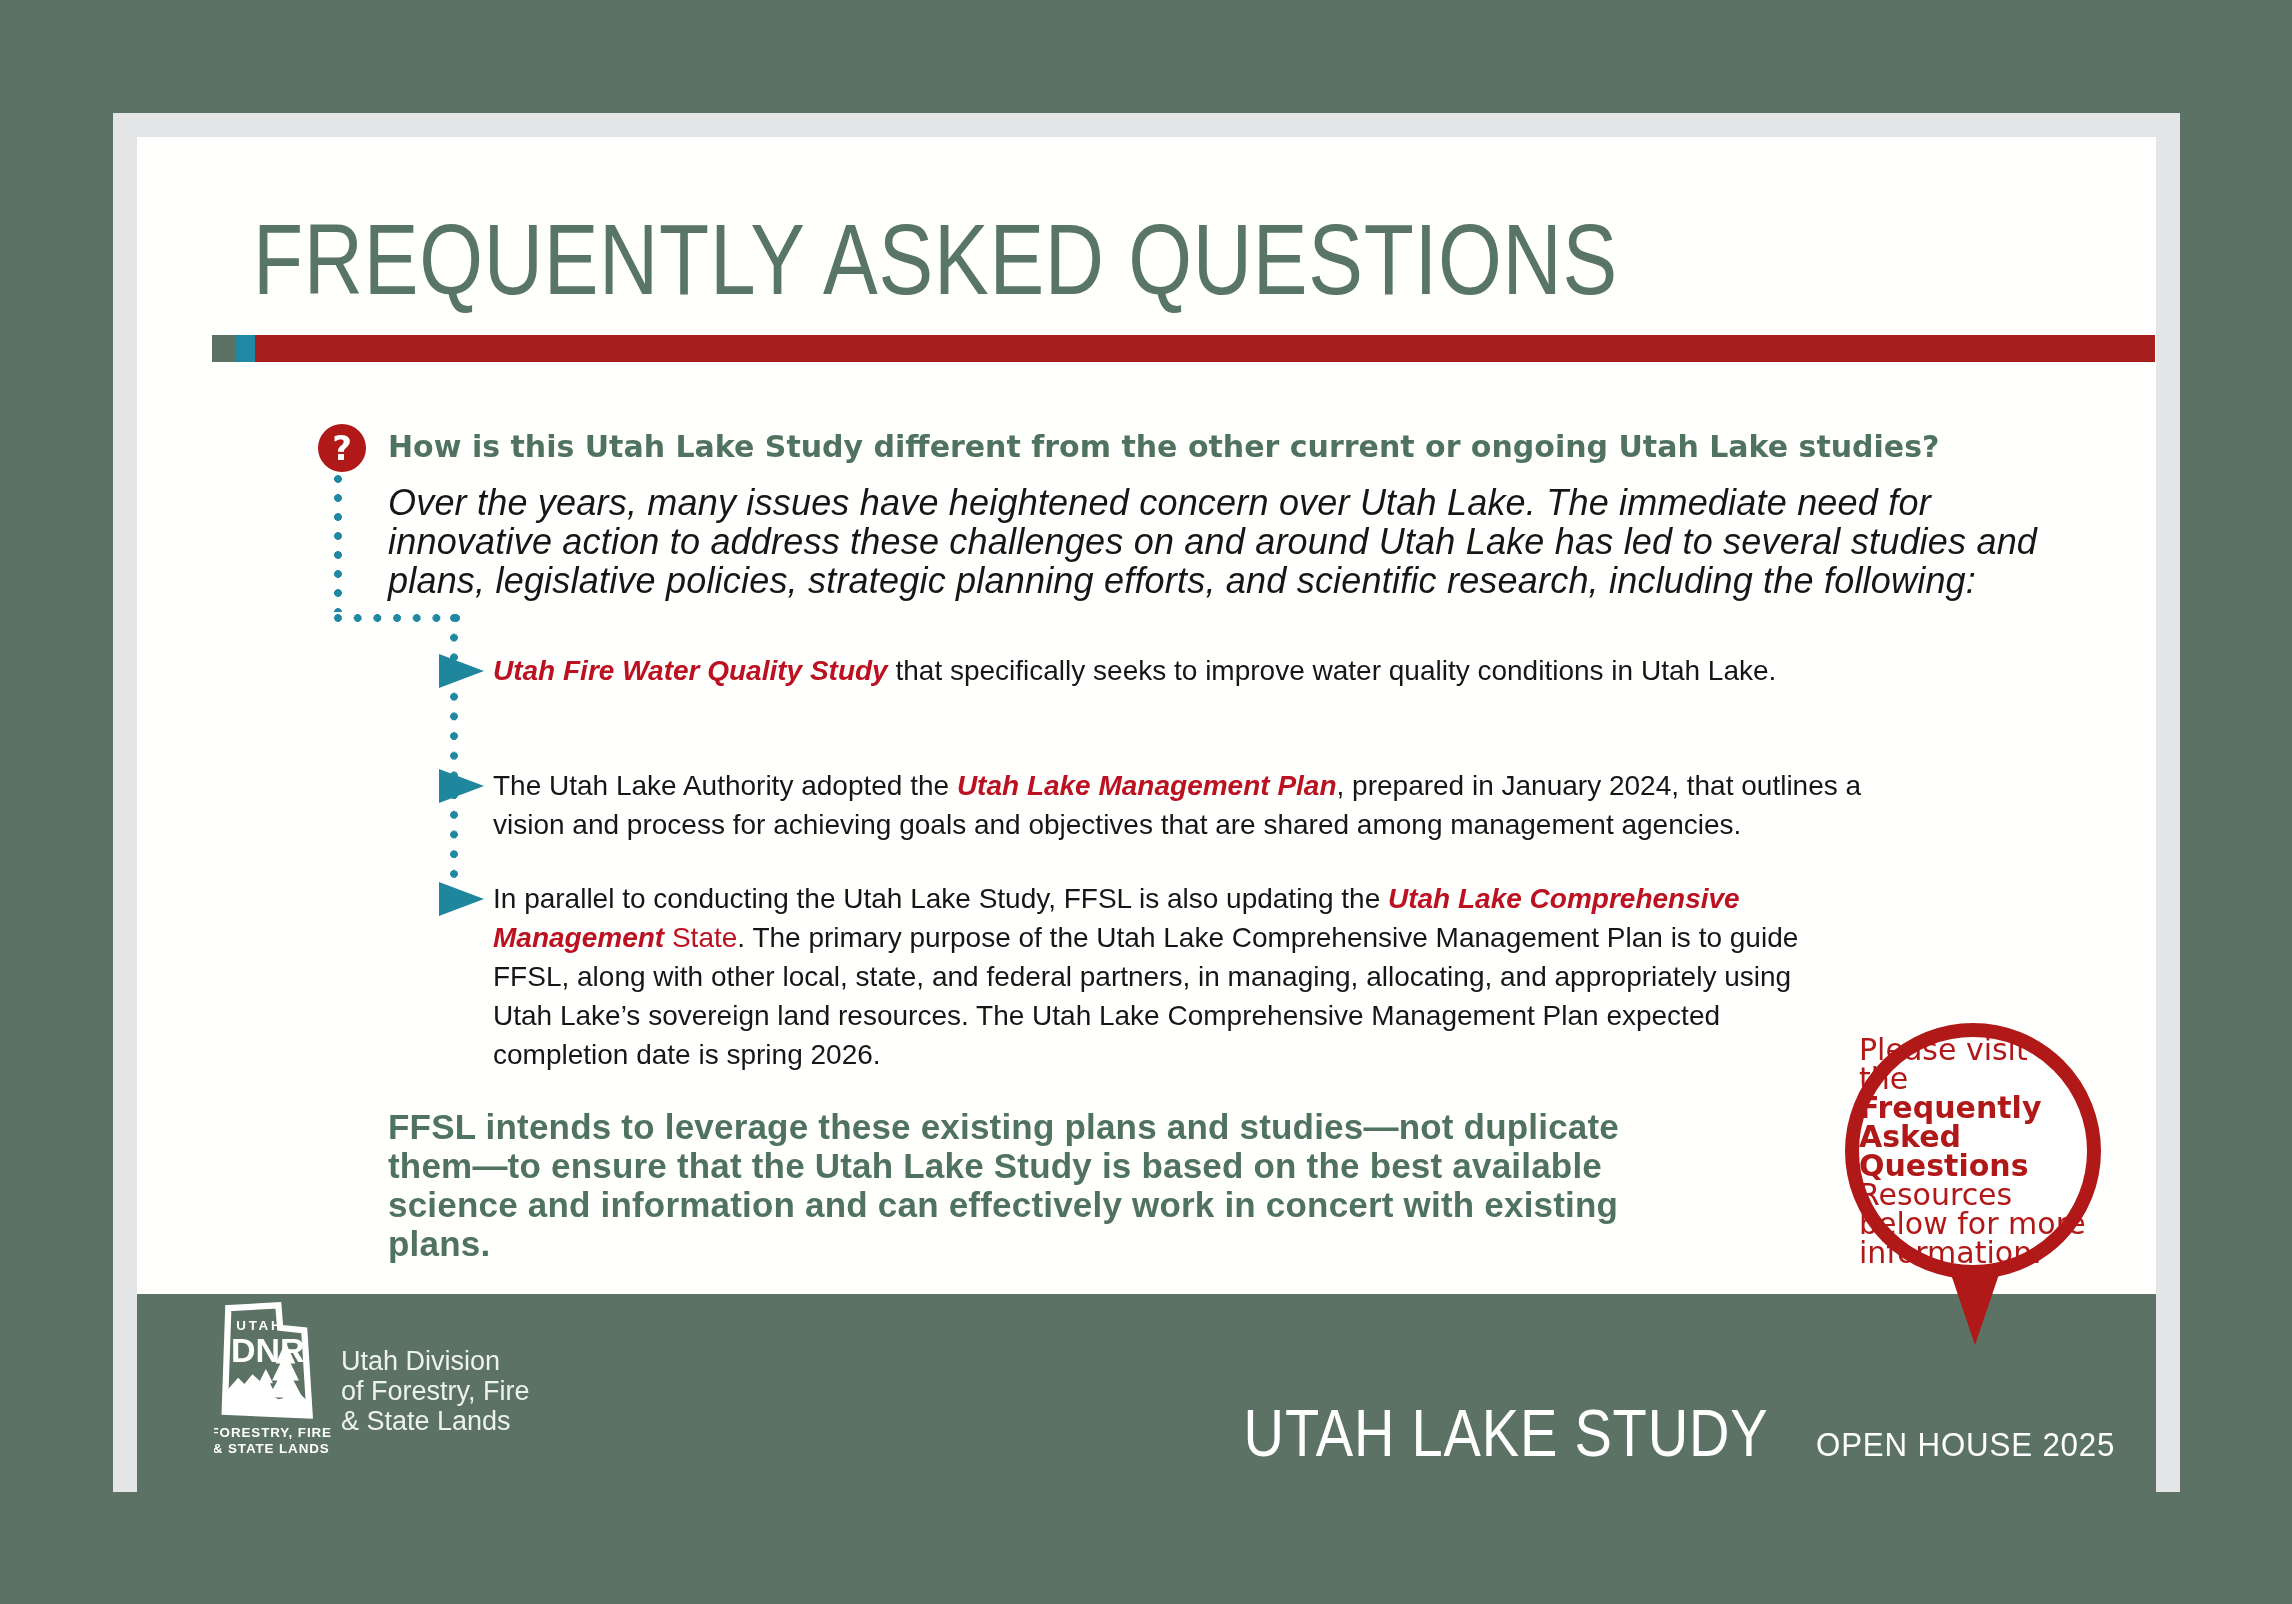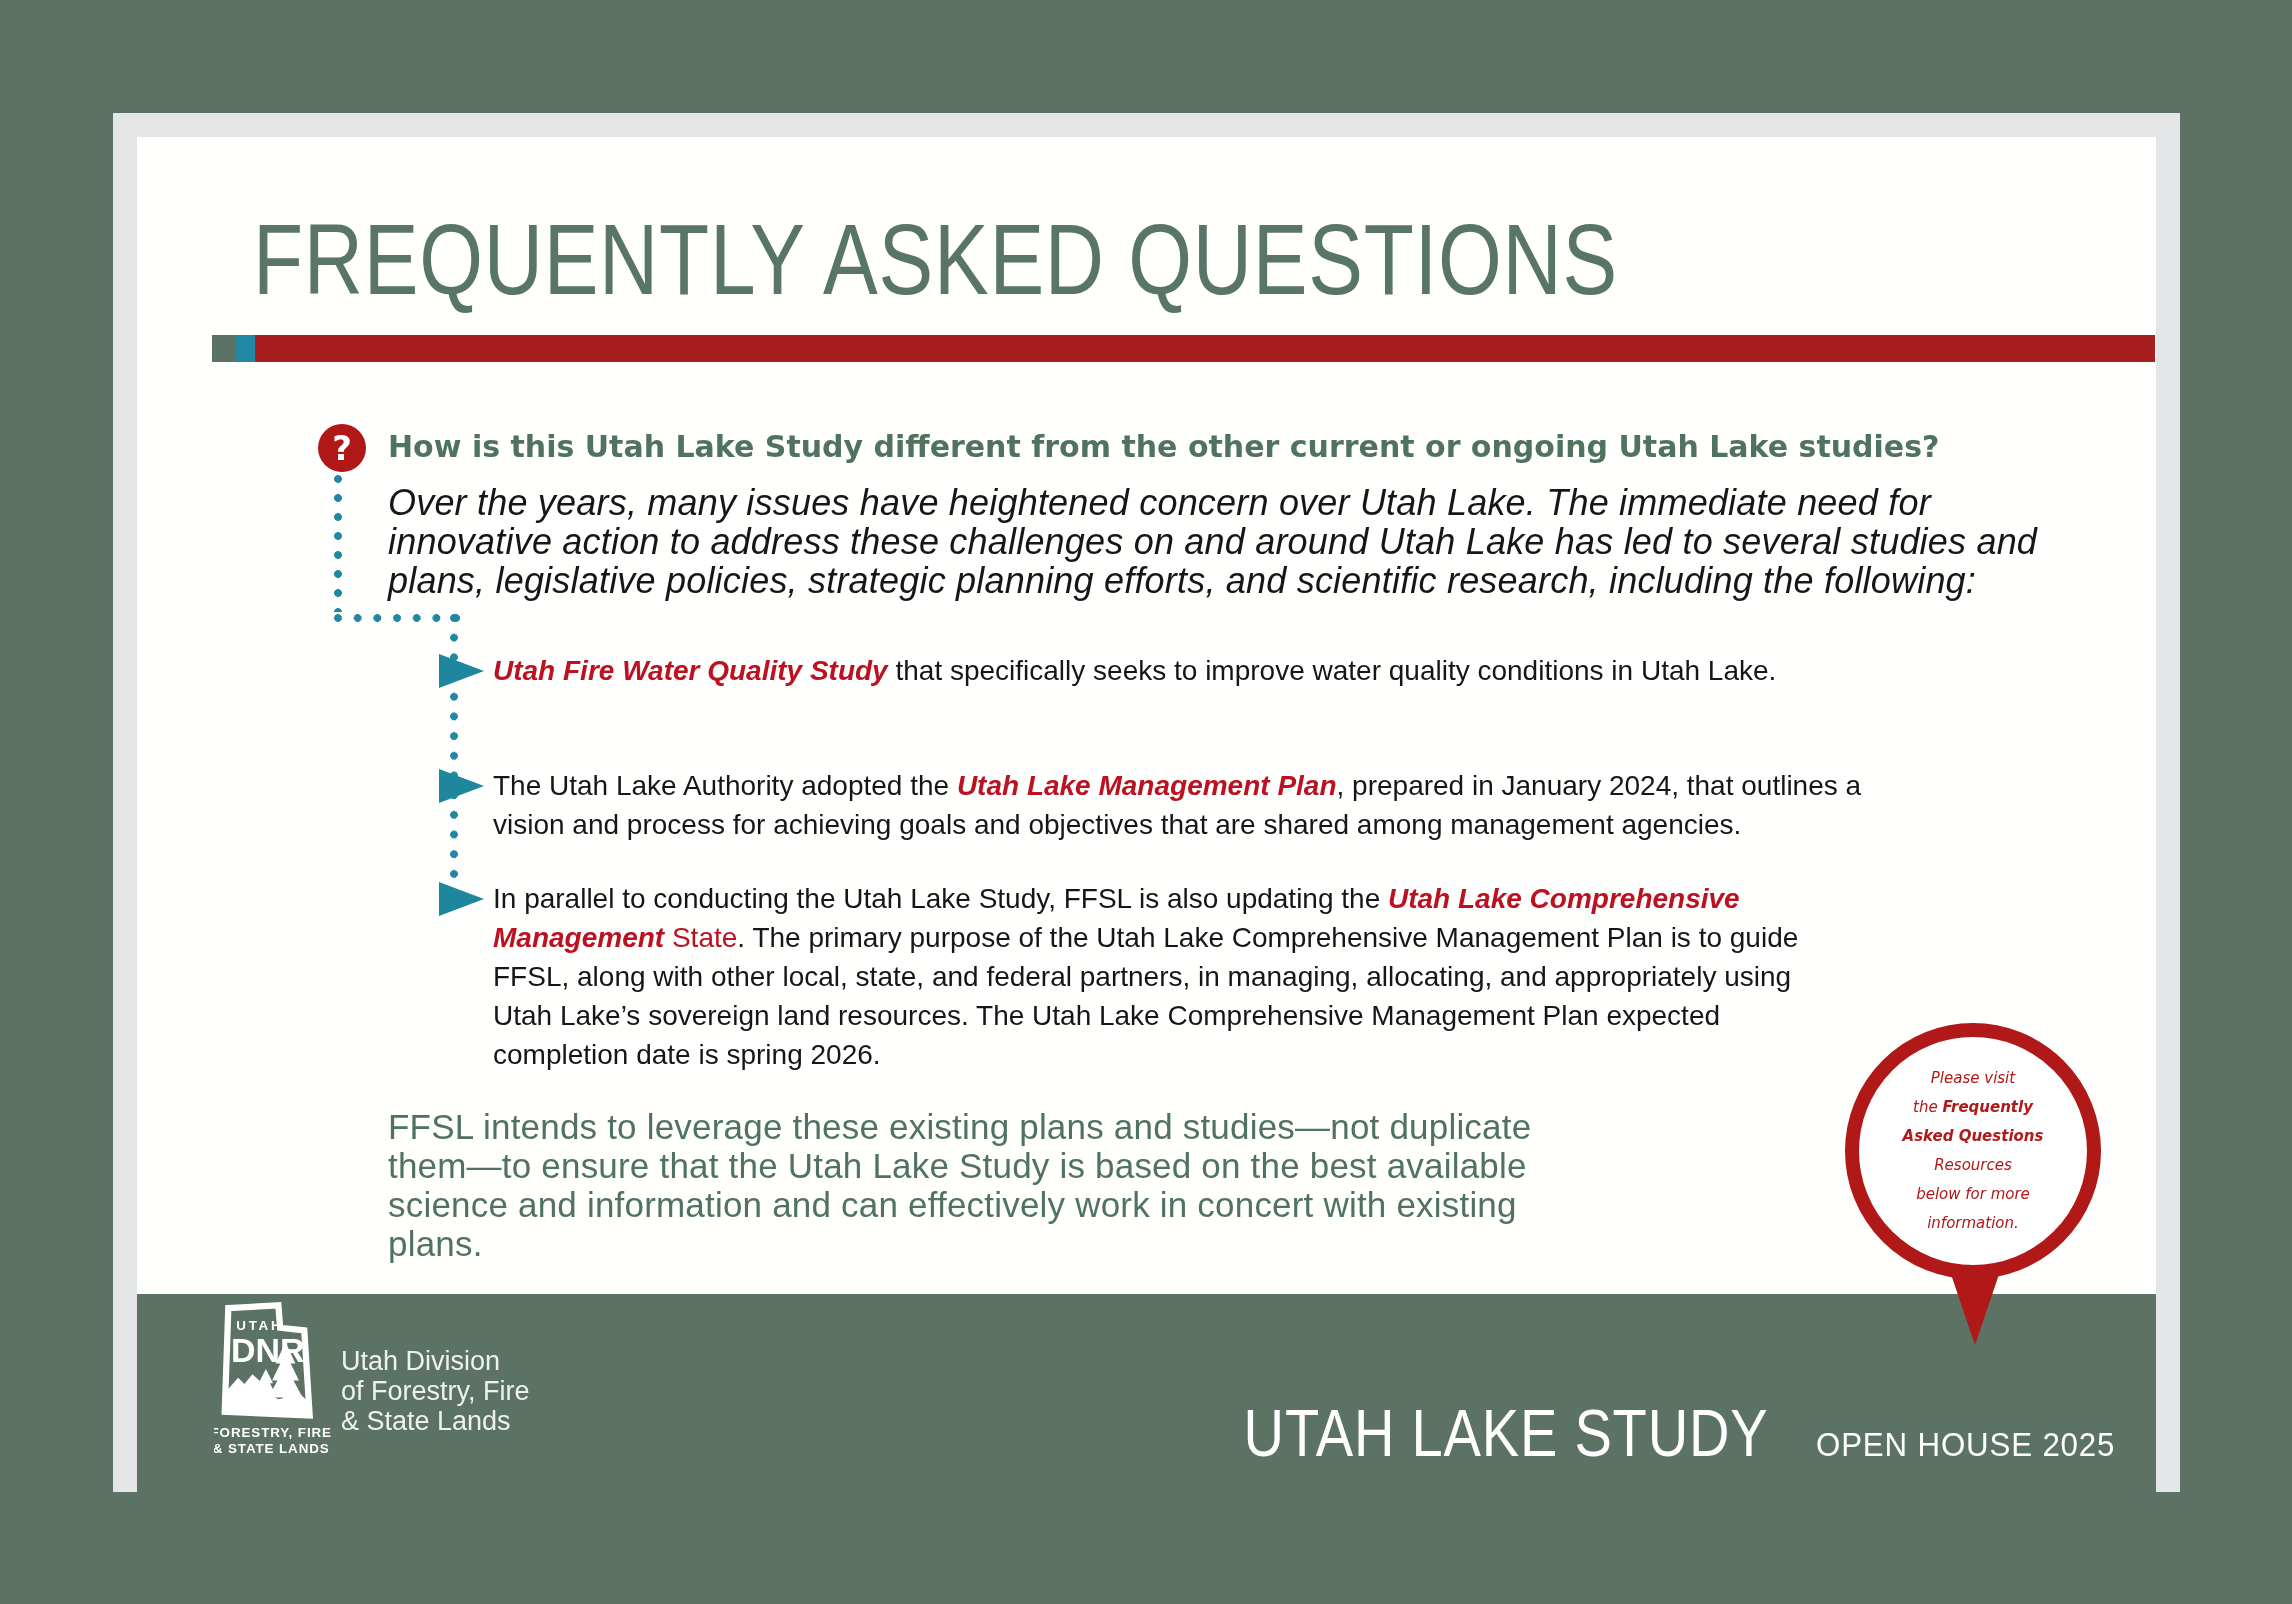--- a/index.html
+++ b/index.html
@@ -37,29 +37,29 @@
   .bullet{position:absolute;left:302px;display:flex;}
   .bullet-1{top:514px;} .bullet-2{top:629px;} .bullet-3{top:742px;}
   .arrow{width:0;height:0;border-top:17px solid transparent;border-bottom:17px solid transparent;
     border-left:45px solid #1f879d;margin-top:2.7px;flex:none;}
   .bullet-text{margin-left:9px;width:1621px;font-size:28px;line-height:39px;color:var(--body-ink);white-space:pre-line;}
   .run{white-space:pre-line;}
   .em-red{color:var(--text-red);font-weight:bold;font-style:italic;}
   .red{color:var(--text-red);}
   .b{font-weight:bold;}
 
-  .conclusion{position:absolute;left:251px;top:970px;width:1433px;font-weight:normal;
+  .conclusion{position:absolute;left:251px;top:970px;width:1433px;font-weight:bold;
     font-size:35px;line-height:39px;color:var(--heading-green);white-space:pre-line;letter-spacing:0.2px;}
 
   .callout-tail{position:absolute;left:1793px;top:1102px;width:90px;height:106px;z-index:2;
     background:var(--accent-red);clip-path:polygon(10% 0,90% 0,50% 100%);}
   .callout{position:absolute;left:1708px;top:886px;width:256px;height:256px;border-radius:50%;
     border:14.3px solid var(--accent-red);background:#fff;z-index:3;display:flex;align-items:center;justify-content:center;}
-  .callout-text{font-family:"DejaVu Sans",sans-serif;font-size:15px;line-height:29px;color:var(--accent-red);
-    text-align:center;white-space:pre-line;font-style:italic;}
+  .callout-text{font-family:"DejaVu Sans",sans-serif;font-size:30px;line-height:29px;color:var(--accent-red);
+    white-space:pre-line;}
 
   .footer{position:absolute;left:0;top:1157px;width:2019px;height:209px;background:var(--background);z-index:1;}
   .logo{position:absolute;left:77px;top:5.4px;}
   .division{position:absolute;left:204px;top:52px;font-size:27px;line-height:30px;color:var(--footer-ink);white-space:pre-line;}
   .footer-right{position:absolute;right:41px;bottom:32px;display:flex;align-items:baseline;}
   .study-title{font-size:66px;color:#fff;letter-spacing:0.9px;white-space:nowrap;
     transform:scaleX(0.85);transform-origin:100% 50%;}
   .event-label{font-size:34px;color:#fff;margin-left:21.5px;white-space:nowrap;
     transform:scaleX(0.92);transform-origin:100% 50%;letter-spacing:0.9px;}
 </style>

